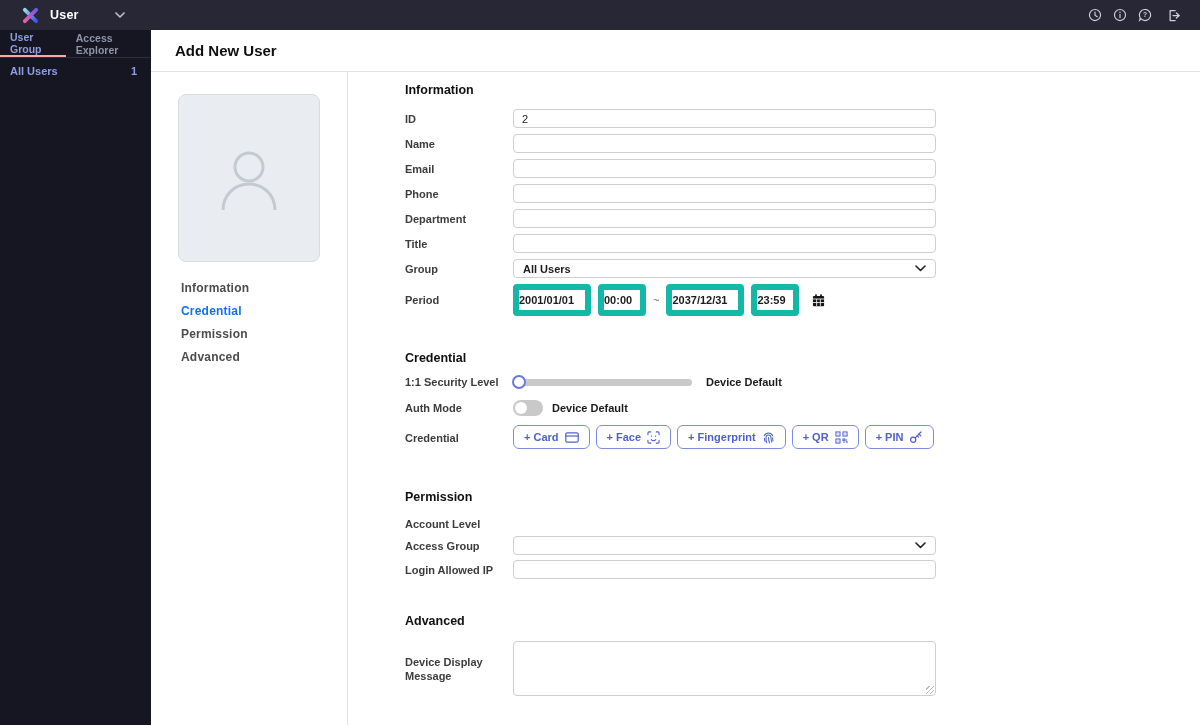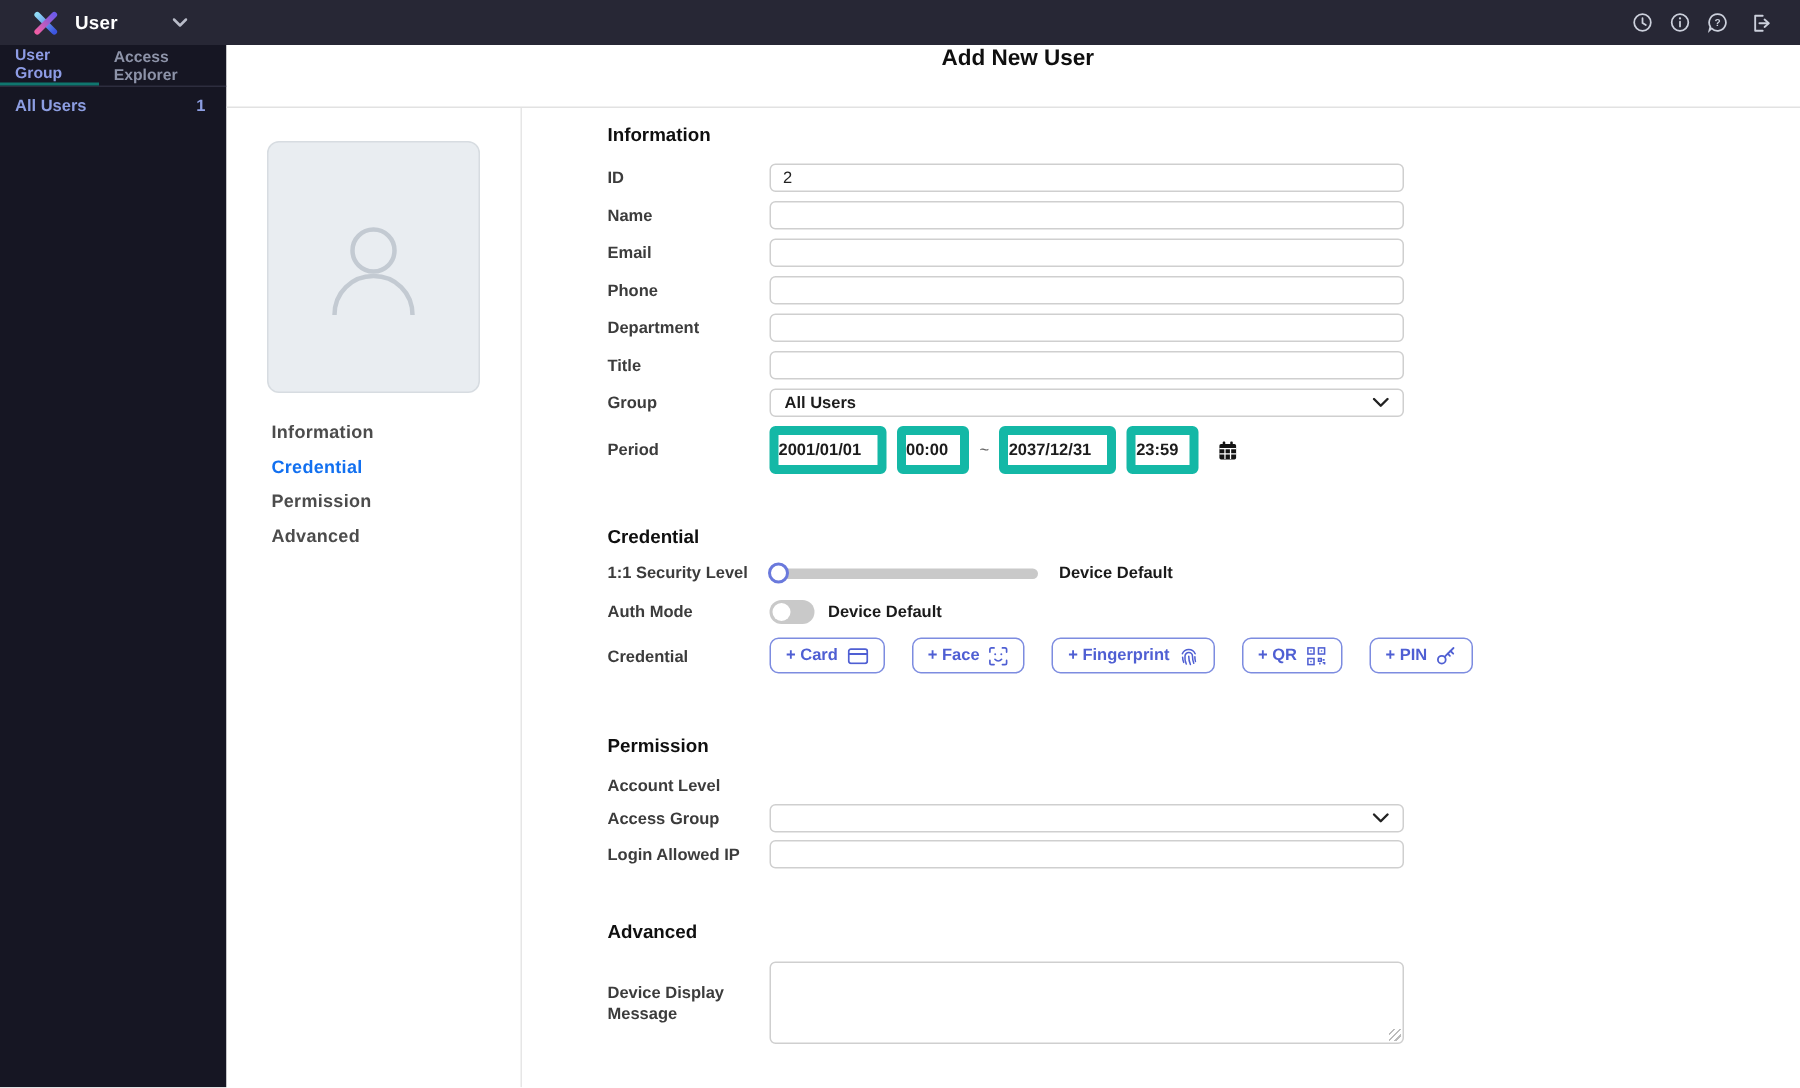--- a/index.html
+++ b/index.html
@@ -12,26 +12,26 @@
   .app-title { color:#fff; font-size:12.5px; font-weight:700; margin-left:11px; letter-spacing:.2px; }
   .top-chevron { margin-left:36px; display:flex; }
   .topbar-icons { margin-left:auto; display:flex; align-items:center; gap:10px; padding-right:4px; }
   .tb-icon { width:15px; height:15px; display:flex; align-items:center; justify-content:center; color:#ccd0dc; cursor:pointer; }
   .tb-icon.logout { margin-left:5px; }
 
   
   .sidebar { position:absolute; left:0; top:30px; width:151px; height:695px; background:#161623; }
   .side-tabs { display:flex; height:28px; border-bottom:1px solid #2d2d3e; }
   .side-tab { display:flex; align-items:center; padding:0 10px; font-size:10.5px; color:#8d93a8; font-weight:600; cursor:pointer; }
-  .side-tab.active { color:#8e9ce5; font-weight:700; border-bottom:2px solid #0f766e; }
+  .side-tab.active { color:#8e9ce5; font-weight:700; border-bottom:2px solid #fca5a5; }
   .side-item { display:flex; justify-content:space-between; align-items:center; height:25px; padding:0 14px 0 10px; color:#8d9ee2; font-size:11px; font-weight:700; cursor:pointer; }
 
   
   .main { position:absolute; left:151px; top:30px; width:1049px; height:695px; background:#fff; }
-  .page-header { position:absolute; left:0; top:0; right:0; height:42px; border-bottom:1px solid #e2e2e2; display:flex; align-items:center; padding:0 18px 0 24px;flex-direction:column; }
+  .page-header { position:absolute; left:0; top:0; right:0; height:42px; border-bottom:1px solid #e2e2e2; display:flex; align-items:center; padding:0 18px 0 24px; }
   .page-title { font-size:15px; font-weight:700; color:#0f0f0f; }
   .header-actions { margin-left:auto; display:flex; align-items:center; gap:9px; }
   .btn { height:21px; border-radius:12px; border:1px solid #c9c9c9; background:#fff; color:#222; font-size:11px; font-weight:700; padding:0 15px; font-family:inherit; cursor:pointer; }
   .btn.cancel { border-color:#6a71d8; color:#565cc8; }
   .btn.save { background:#565cc8; border-color:#565cc8; color:#fff; }
   .vsep { width:1px; height:14px; background:#d5d5d5; margin:0 3px; }
 
   .content { position:absolute; left:0; top:42px; right:0; bottom:0; }
   .left-panel { position:absolute; left:0; top:0; width:197px; bottom:0; border-right:1px solid #e6e6e6; }
   .avatar { position:absolute; left:27px; top:22px; width:142px; height:168px; background:#e9edf1; border:1px solid #d7dce1; border-radius:8px; display:flex; align-items:center; justify-content:center; cursor:pointer; }
@@ -69,21 +69,21 @@
   .tog-label { margin-left:9px; font-size:11px; font-weight:700; color:#1a1a1a; }
 
   .slrow { height:14px; margin-bottom:11px; }
   .authrow { height:16px; margin-bottom:9px; }
   .slider { width:179px; height:7px; background:#c9c9c9; border-radius:4px; position:relative; cursor:pointer; }
   .sl-knob { position:absolute; left:-1px; top:-4px; width:14px; height:14px; border-radius:50%; background:#fff; border:2px solid #6a79dc; }
   .sl-val { margin-left:14px; font-size:11px; font-weight:700; color:#1a1a1a; }
 
   .credrow { align-items:flex-start; margin-bottom:0; }
   .credrow .flabel { margin-top:6px; }
-  .credbtns { display:flex; gap:18px; }
+  .credbtns { display:flex; gap:6px; }
   .cbtn { height:24px; border:1px solid #7d8ce0; border-radius:6px; background:#fff; color:#4f5fd3; font-size:11px; font-weight:600; display:flex; align-items:center; gap:6px; padding:0 10px; font-family:inherit; cursor:pointer; white-space:nowrap; }
 
   .ta-wrap { position:relative; width:423px; }
   textarea.ta { width:423px; height:55px; border:1px solid #cfcfcf; border-radius:4px; padding:5px 8px; font-family:inherit; font-size:11px; color:#222; resize:none; outline:none; display:block; }
   .ta-grip { position:absolute; right:2px; bottom:2px; width:8px; height:8px; background:repeating-linear-gradient(135deg, transparent 0 2px, #bbb 2px 3px); }
 </style>
 </head>
 <body>
 
 <div class="stage">

